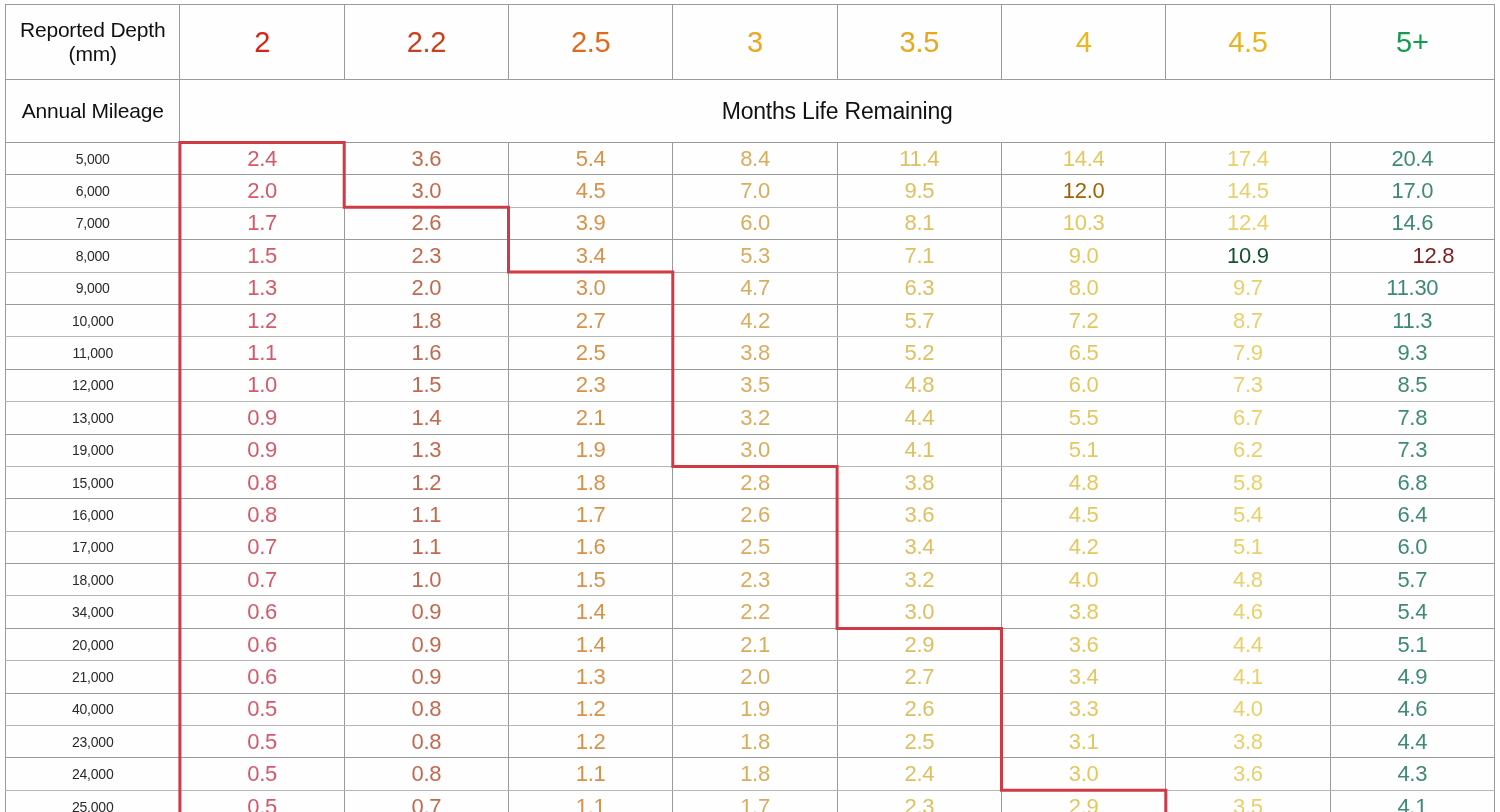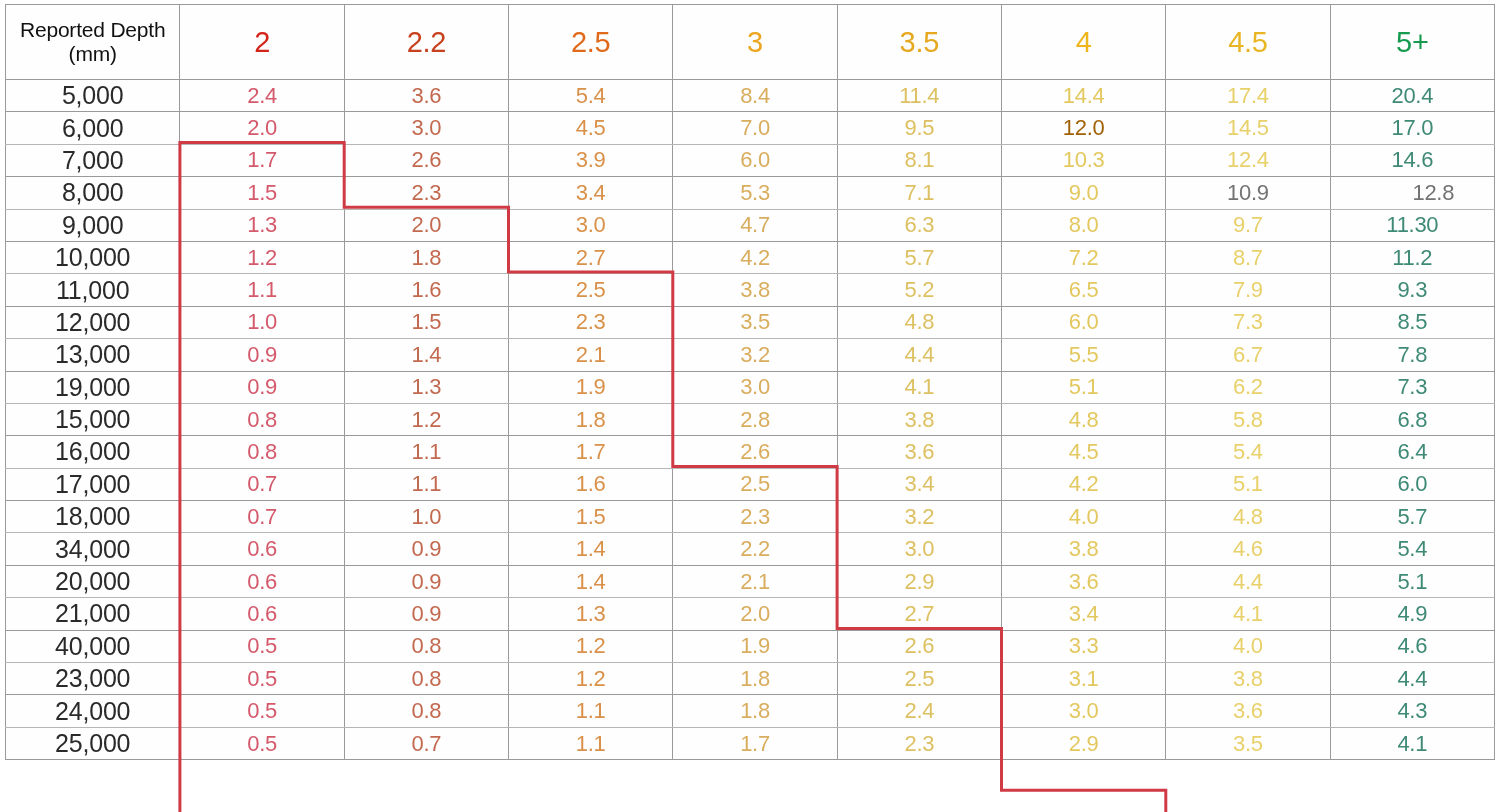--- a/index.html
+++ b/index.html
@@ -66,21 +66,21 @@
     font-size: 23px;
     font-weight: 700;
     color: #111111;
     letter-spacing: -0.2px;
   }
 
   
   tr.data-row td { height: 31.4px; }
 
   td.row-label {
-    font-size: 25px;
+    font-size: 14px;
     color: #2a2a2a;
     letter-spacing: -0.2px;
   }
 
   td.val {
     font-size: 22px;
     letter-spacing: -0.3px;
   }
 
   
@@ -118,20 +118,24 @@
         <th class="hdr-label">Reported Depth (mm)</th>
         <th class="depth-val" style="color: rgb(212, 35, 24);">2</th>
         <th class="depth-val" style="color: rgb(200, 65, 31);">2.2</th>
         <th class="depth-val" style="color: rgb(224, 106, 28);">2.5</th>
         <th class="depth-val" style="color: rgb(236, 166, 33);">3</th>
         <th class="depth-val" style="color: rgb(229, 168, 31);">3.5</th>
         <th class="depth-val" style="color: rgb(239, 181, 29);">4</th>
         <th class="depth-val" style="color: rgb(232, 181, 36);">4.5</th>
         <th class="depth-val" style="color: rgb(21, 154, 79);">5+</th>
       </tr>
+      <tr class="hdr-months">
+        <th class="hdr-label">Annual Mileage</th>
+        <th class="months-banner" colspan="8">Months Life Remaining</th>
+      </tr>
     </thead>
 
     <tbody id="tbody">
         <tr class="data-row">
           <td class="row-label">5,000</td>
           <td class="val" style="color: rgb(212, 89, 107);">2.4</td>
           <td class="val" style="color: rgb(194, 105, 79);">3.6</td>
           <td class="val" style="color: rgb(217, 144, 72);">5.4</td>
           <td class="val" style="color: rgb(217, 173, 94);">8.4</td>
           <td class="val" style="color: rgb(221, 192, 97);">11.4</td>
@@ -162,22 +166,22 @@
           <td class="val" style="color: rgb(63, 138, 118);">14.6</td>
         </tr>
         <tr class="data-row alt">
           <td class="row-label">8,000</td>
           <td class="val" style="color: rgb(212, 89, 107);">1.5</td>
           <td class="val" style="color: rgb(194, 105, 79);">2.3</td>
           <td class="val" style="color: rgb(217, 144, 72);">3.4</td>
           <td class="val" style="color: rgb(217, 173, 94);">5.3</td>
           <td class="val" style="color: rgb(221, 192, 97);">7.1</td>
           <td class="val" style="color: rgb(227, 200, 95);">9.0</td>
-          <td class="val" style="color: #737373;">10.9</td>
-          <td class="val" style="color: #737373; padding-left: 42px;">12.8</td>
+          <td class="val" style="color: #14532d;">10.9</td>
+          <td class="val" style="color: #7f1d1d; padding-left: 42px;">12.8</td>
         </tr>
         <tr class="data-row">
           <td class="row-label">9,000</td>
           <td class="val" style="color: rgb(212, 89, 107);">1.3</td>
           <td class="val" style="color: rgb(194, 105, 79);">2.0</td>
           <td class="val" style="color: rgb(217, 144, 72);">3.0</td>
           <td class="val" style="color: rgb(217, 173, 94);">4.7</td>
           <td class="val" style="color: rgb(221, 192, 97);">6.3</td>
           <td class="val" style="color: rgb(227, 200, 95);">8.0</td>
           <td class="val" style="color: rgb(232, 208, 106);">9.7</td>
@@ -185,21 +189,21 @@
         </tr>
         <tr class="data-row alt">
           <td class="row-label">10,000</td>
           <td class="val" style="color: rgb(212, 89, 107);">1.2</td>
           <td class="val" style="color: rgb(194, 105, 79);">1.8</td>
           <td class="val" style="color: rgb(217, 144, 72);">2.7</td>
           <td class="val" style="color: rgb(217, 173, 94);">4.2</td>
           <td class="val" style="color: rgb(221, 192, 97);">5.7</td>
           <td class="val" style="color: rgb(227, 200, 95);">7.2</td>
           <td class="val" style="color: rgb(232, 208, 106);">8.7</td>
-          <td class="val" style="color: rgb(63, 138, 118);">11.2</td>
+          <td class="val" style="color: rgb(63, 138, 118);">11.3</td>
         </tr>
         <tr class="data-row">
           <td class="row-label">11,000</td>
           <td class="val" style="color: rgb(212, 89, 107);">1.1</td>
           <td class="val" style="color: rgb(194, 105, 79);">1.6</td>
           <td class="val" style="color: rgb(217, 144, 72);">2.5</td>
           <td class="val" style="color: rgb(217, 173, 94);">3.8</td>
           <td class="val" style="color: rgb(221, 192, 97);">5.2</td>
           <td class="val" style="color: rgb(227, 200, 95);">6.5</td>
           <td class="val" style="color: rgb(232, 208, 106);">7.9</td>

